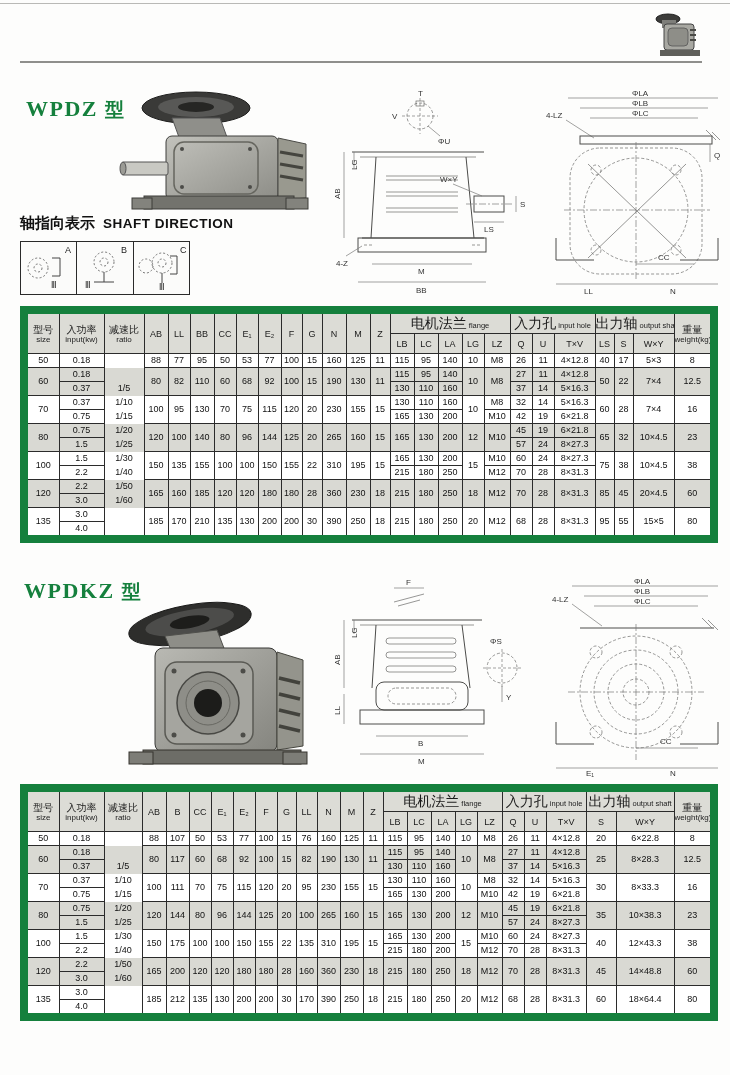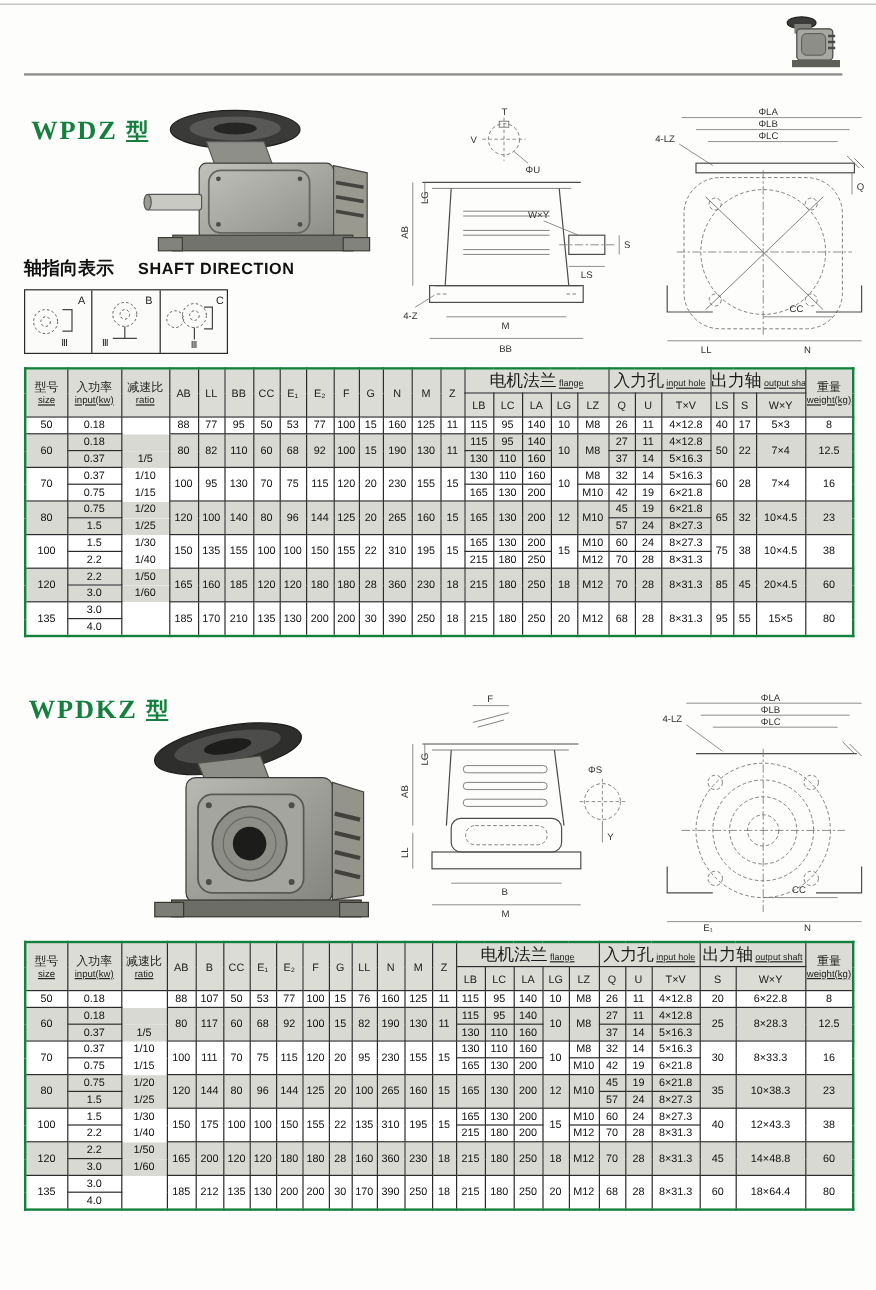--- a/index.html
+++ b/index.html
@@ -5,33 +5,33 @@
   html,body{margin:0;padding:0;background:#e8e8e8;}
   #page{position:relative;width:730px;height:1075px;background:#fdfdfc;margin:0 auto;
         font-family:"Liberation Sans","DejaVu Sans",sans-serif;color:#1a1a1a;overflow:hidden;}
   .abs{position:absolute;}
   .topline{left:0;top:3px;width:730px;height:1px;background:#b9b9b6;}
   .rule{left:20px;top:61px;width:682px;height:2px;background:#8f8f8c;}
   .model-title{font-family:"Liberation Serif","DejaVu Serif",serif;font-weight:bold;
                font-size:22px;letter-spacing:1.5px;color:#15803d;}
   .model-title .kanji{font-size:19px;letter-spacing:0;}
   .sd-label{font-size:15px;font-weight:bold;color:#111;}
-  .sd-label .en{font-weight:bold;font-size:13.5px;margin-left:20px;letter-spacing:.5px;text-align:center;}
+  .sd-label .en{font-weight:bold;font-size:13.5px;margin-left:8px;letter-spacing:.5px;text-align:center;}
   .dirbox{display:flex;border:1.5px solid #2a2a2a;width:168px;height:52px;background:#fbfbfa;}
   .dircell{flex:1;border-right:1px solid #2a2a2a;position:relative;}
   .dircell:last-child{border-right:none;}
   .dircell svg{display:block;}
   
   table.spec{border-collapse:collapse;table-layout:fixed;width:690px;background:#fff;
-             border:2px solid #15803d;}
+             border:8px solid #15803d;}
   table.spec th, table.spec td{border:1px solid #2b2b2b;text-align:center;vertical-align:middle;
              padding:0;overflow:hidden;white-space:nowrap;}
   table.spec th{background:#dcdcd6;font-weight:normal;font-size:9px;line-height:10px;height:19px;}
   table.spec th .zh{display:block;font-size:10px;line-height:11px;}
-  table.spec th .en{display:block;font-size:8px;line-height:9px;color:#222;text-decoration:underline;}
+  table.spec th .en{display:block;font-size:8px;line-height:9px;color:#222;}
   table.spec th.grp .zh{display:inline;font-size:14px;}
   table.spec th.grp .en{display:inline;font-size:7.5px;margin-left:2px;}
   table.spec td{font-size:9px;height:13px;line-height:11px;color:#111;}
   table.spec td.sh{background:#d9d9d3;}
   table.spec td.rcell{border-top:none;border-bottom:none;}
   
   .draw text{font-size:8px;fill:#333;}
   .draw .dim{stroke:#7a7a78;stroke-width:.7;fill:none;}
   .draw .obj{stroke:#4c4c4a;stroke-width:1;fill:none;}
   .draw .thin{stroke:#6a6a68;stroke-width:.7;fill:none;}

